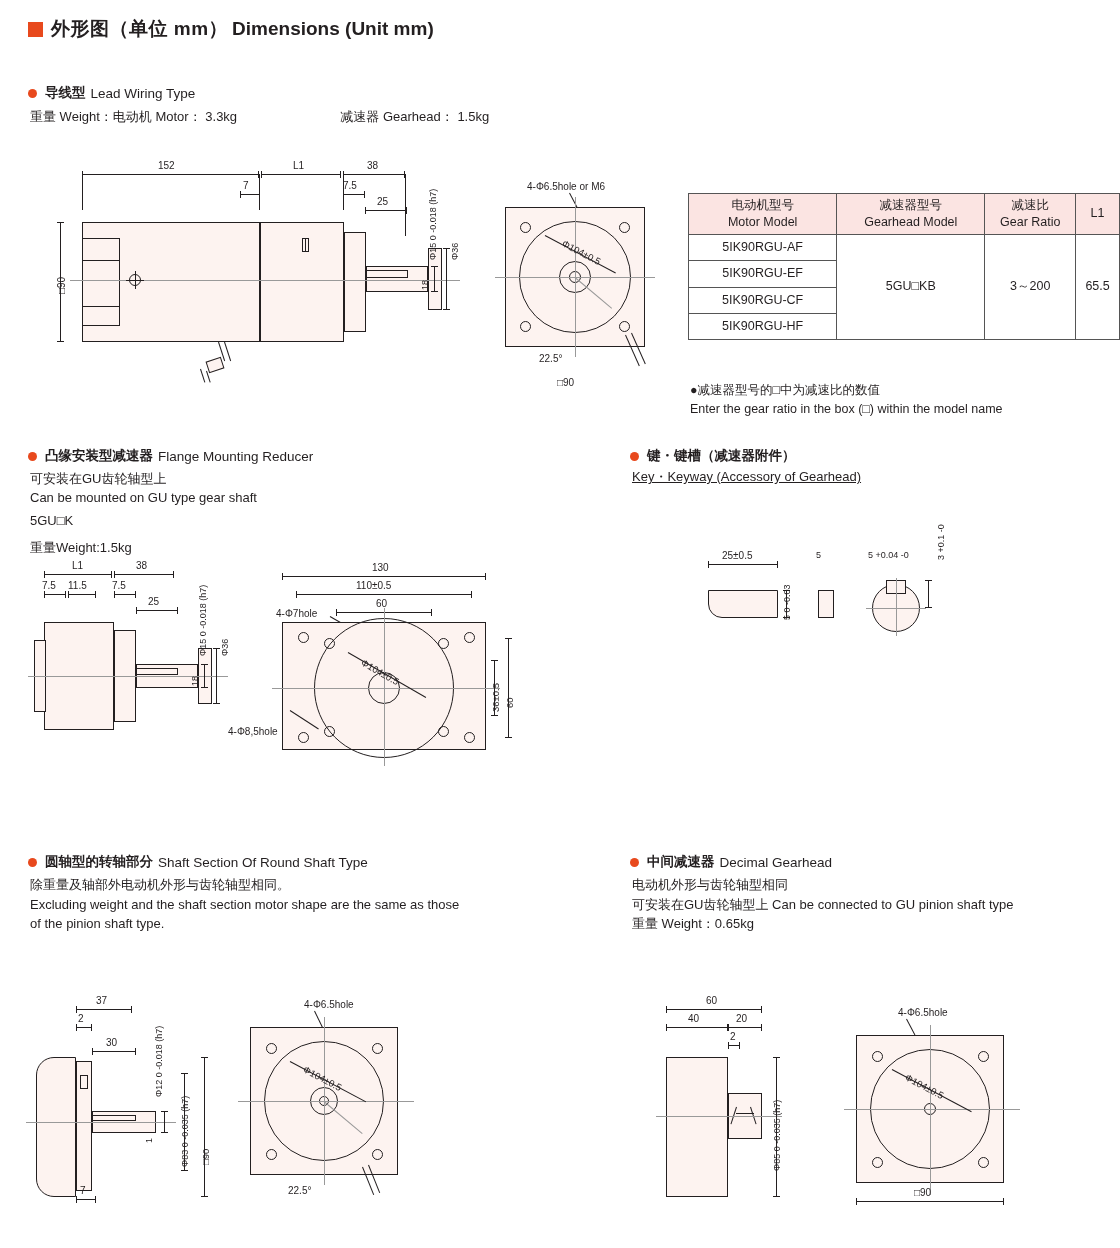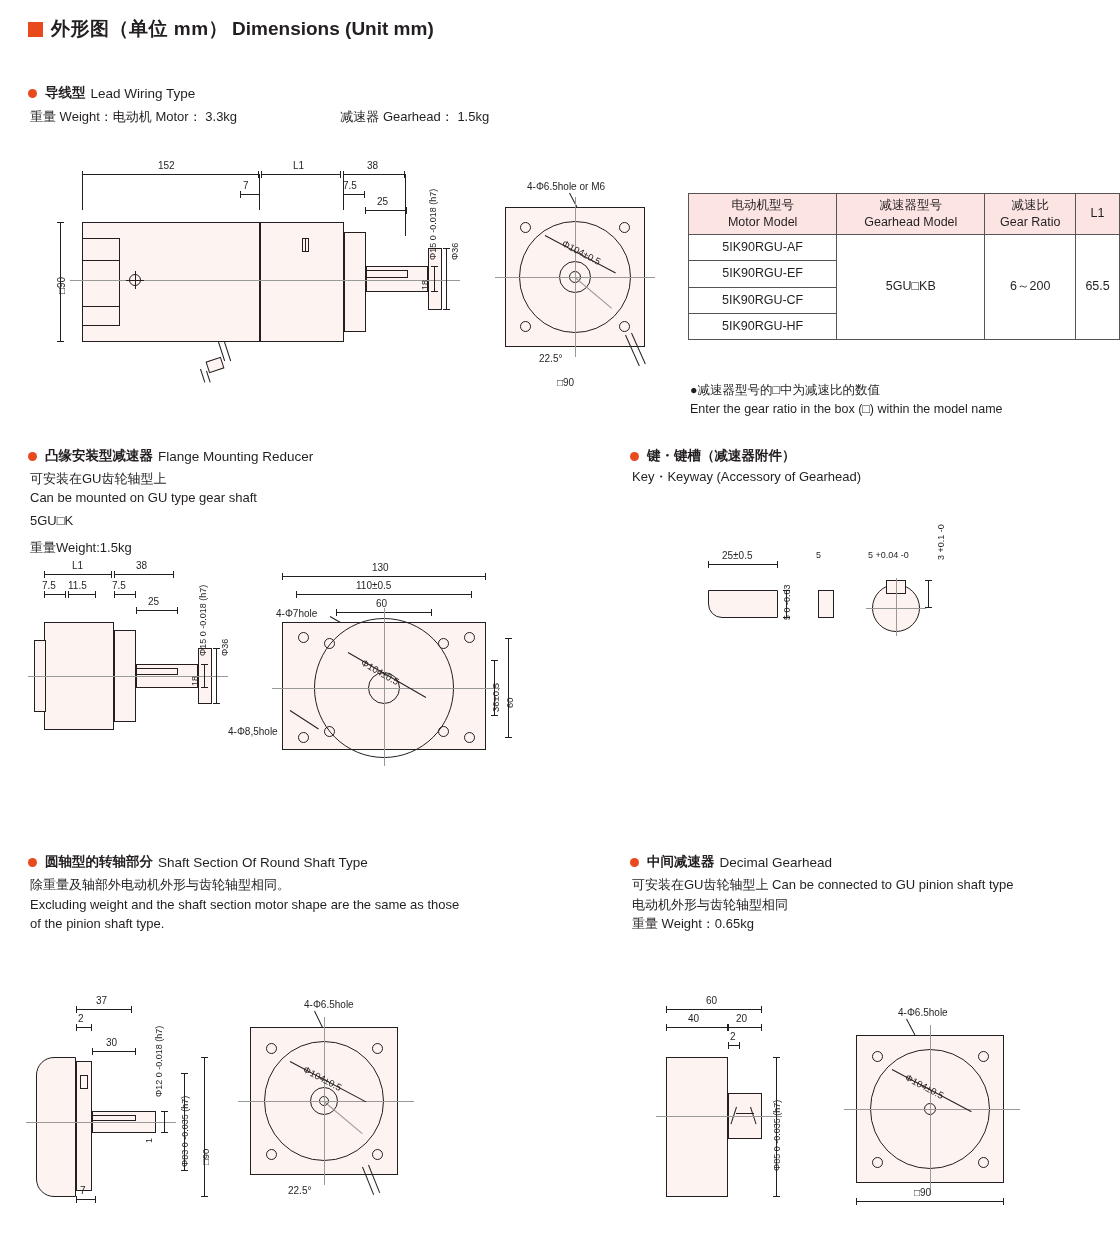--- a/index.html
+++ b/index.html
@@ -68,21 +68,21 @@
     border: 1px solid #555; text-align: center; padding: 3px 6px;
   }
   table.spec thead th { background: #fbe4e2; font-weight: normal; line-height: 1.35; }
   table.spec td { line-height: 1.55; }
   .tbl-note { position: absolute; left: 690px; top: 381px; font-size: 12.5px; line-height: 1.5; }
 
   
   .sec2 { position: absolute; left: 28px; top: 447px; }
   .sec2txt { position: absolute; left: 30px; top: 470px; font-size: 13px; line-height: 1.45; }
   .sec3 { position: absolute; left: 630px; top: 447px; align-items: center; }
-  .sec3txt { position: absolute; left: 632px; top: 468px; font-size: 13px; }
+  .sec3txt { position: absolute; left: 632px; top: 468px; font-size: 13px; text-decoration: underline; }
   .sec4 { position: absolute; left: 28px; top: 853px; }
   .sec4txt { position: absolute; left: 30px; top: 875px; font-size: 13px; line-height: 1.5; }
   .sec5 { position: absolute; left: 630px; top: 853px; }
   .sec5txt { position: absolute; left: 632px; top: 875px; font-size: 13px; line-height: 1.5; }
 </style>
 </head>
 <body>
 
 <div class="page">
 
@@ -210,21 +210,21 @@
         </th>
         <th style="width:44px;">
           <div>L1</div>
         </th>
       </tr>
     </thead>
     <tbody>
       <tr>
         <td>5IK90RGU-AF</td>
         <td rowspan="4">5GU□KB</td>
-        <td rowspan="4">6～200</td>
+        <td rowspan="4">3～200</td>
         <td rowspan="4">65.5</td>
       </tr>
       <tr>
         <td>5IK90RGU-EF</td>
       </tr>
       <tr>
         <td>5IK90RGU-CF</td>
       </tr>
       <tr>
         <td>5IK90RGU-HF</td>
@@ -398,22 +398,22 @@
     <div class="ln" style="left:130px; top:172px; width:1px; height:30px; transform:rotate(-22deg); transform-origin:top;"></div>
     <div class="ln" style="left:136px; top:170px; width:1px; height:30px; transform:rotate(-22deg); transform-origin:top;"></div>
   </div>
 
   <div class="sec5 bullet-row">
     <div class="dot"></div>
     <div class="sec-cn">中间减速器</div>
     <div class="sec-en">Decimal Gearhead</div>
   </div>
   <div class="sec5txt">
+    <div>电动机外形与齿轮轴型相同</div>
     <div>可安装在GU齿轮轴型上 Can be connected to GU pinion shaft type</div>
-    <div>电动机外形与齿轮轴型相同</div>
     <div>重量 Weight：0.65kg</div>
   </div>
 
   <div class="dwg" style="left:650px; top:995px; width:180px; height:210px;">
     <div class="dimline" style="left:16px; top:14px; width:96px;"></div>
     <div class="dim" style="left:56px; top:0px;">60</div>
     <div class="dimline" style="left:16px; top:32px; width:62px;"></div>
     <div class="dim" style="left:38px; top:18px;">40</div>
     <div class="dimline" style="left:78px; top:32px; width:34px;"></div>
     <div class="dim" style="left:86px; top:18px;">20</div>

